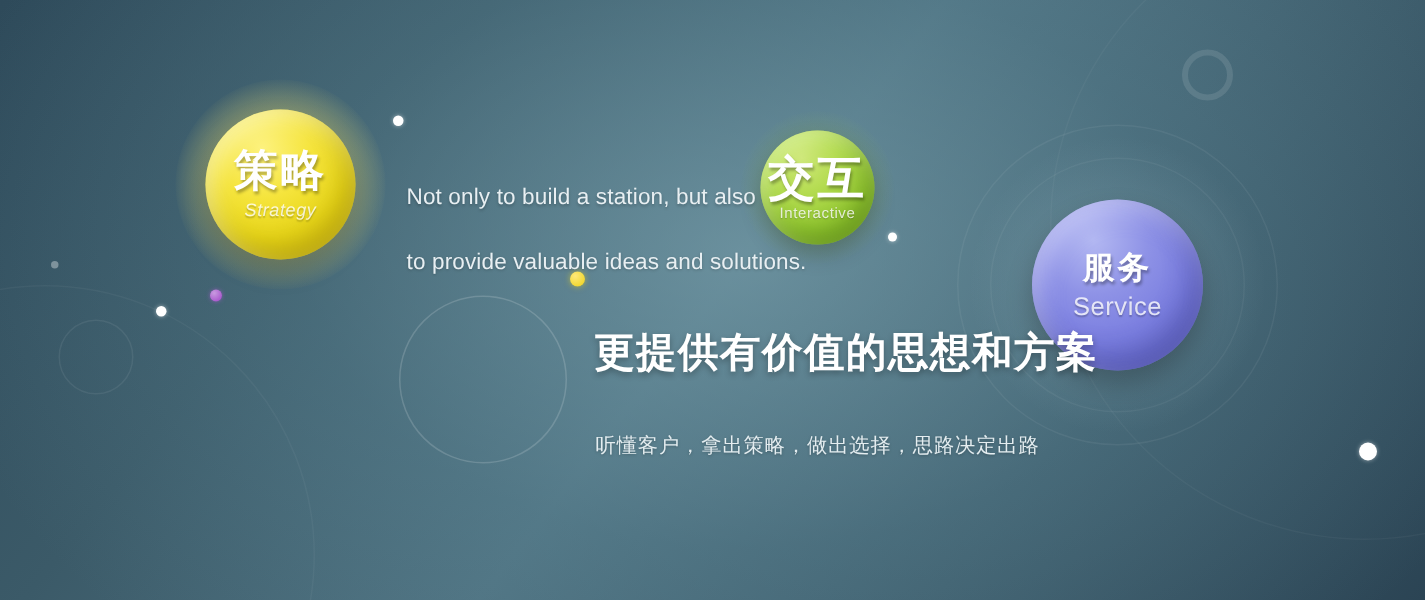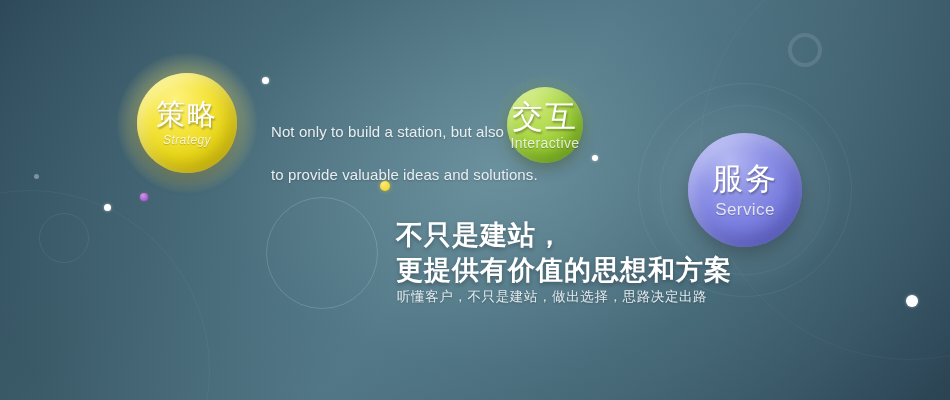--- a/index.html
+++ b/index.html
@@ -52,21 +52,21 @@
   .sphere{
     position:absolute;
     border-radius:50%;
     display:flex; flex-direction:column;
     align-items:center; justify-content:center;
     text-align:center;
     line-height:1;
   }
   .sphere .cn{
     color:#ffffff;
-    font-weight:normal;
+    font-weight:bold;
     letter-spacing:2px;
     text-shadow:1px 2px 2px rgba(0,0,0,0.30);
   }
   .sphere .en{
     color:rgba(255,255,255,0.80);
     text-shadow:0 1px 1px rgba(0,0,0,0.22);
     letter-spacing:0.4px;
   }
 
   
@@ -95,21 +95,21 @@
   }
   .sphere.s-interactive{
     left:507px; top:87px; width:76px; height:76px;
     background:
       radial-gradient(circle at 36% 24%, #cfe87a 0%, #b5dc52 30%, #94c932 62%, #6fa91c 100%);
     box-shadow: inset -6px -8px 14px rgba(60,90,10,0.32),
                 inset 4px 5px 12px rgba(240,255,200,0.50),
                 0 7px 14px rgba(0,0,0,0.22);
   }
   .sphere.s-interactive .cn{ font-size:31px; margin-bottom:4px; }
-  .sphere.s-interactive .en{ font-size:14px; }
+  .sphere.s-interactive .en{ font-size:10px; }
 
   
   .sphere.s-originality{
     left:285px; top:216px; width:74px; height:74px;
     background:
       radial-gradient(circle at 36% 24%, #ffd98a 0%, #fcc košt 0%, #fbc košt 0%, #fbc14f 32%, #f5a623 64%, #e08b10 100%);
     box-shadow: inset -6px -8px 14px rgba(120,60,0,0.30),
                 inset 4px 5px 12px rgba(255,240,210,0.50),
                 0 7px 14px rgba(0,0,0,0.24);
   }
@@ -118,21 +118,21 @@
 
   
   .sphere.s-service{
     left:688px; top:133px; width:114px; height:114px;
     background:
       radial-gradient(circle at 36% 24%, #b3b8f2 0%, #8e92e6 32%, #7a7ee0 60%, #6165cc 100%);
     box-shadow: inset -8px -10px 18px rgba(40,40,110,0.32),
                 inset 5px 7px 15px rgba(230,232,255,0.50),
                 0 9px 18px rgba(0,0,0,0.24);
   }
-  .sphere.s-service .cn{ font-size:31px; margin-bottom:7px; }
+  .sphere.s-service .cn{ font-size:21px; margin-bottom:7px; }
   .sphere.s-service .en{ font-size:17px; }
 
   
   .tagline-en{
     position:absolute;
     left:271px; top:100px;
     width:240px;
     color:#e8eff2;
     font-size:15px;
     line-height:1.45;
@@ -202,19 +202,18 @@
     <span class="cn">服务</span>
     <span class="en">Service</span>
   </div>
 
   <div class="tagline-en">
     <span class="ln">Not only to build a station, but also</span>
     <span class="ln">to provide valuable ideas and solutions.</span>
   </div>
 
   <div class="headline">
-    <span class="ln">不只是建站，</span>
     <span class="ln">更提供有价值的思想和方案</span>
   </div>
 
-  <div class="subtitle">听懂客户，不只是建站，做出选择，思路决定出路</div>
+  <div class="subtitle">听懂客户，拿出策略，做出选择，思路决定出路</div>
 
 </div>
 
 </body></html>

